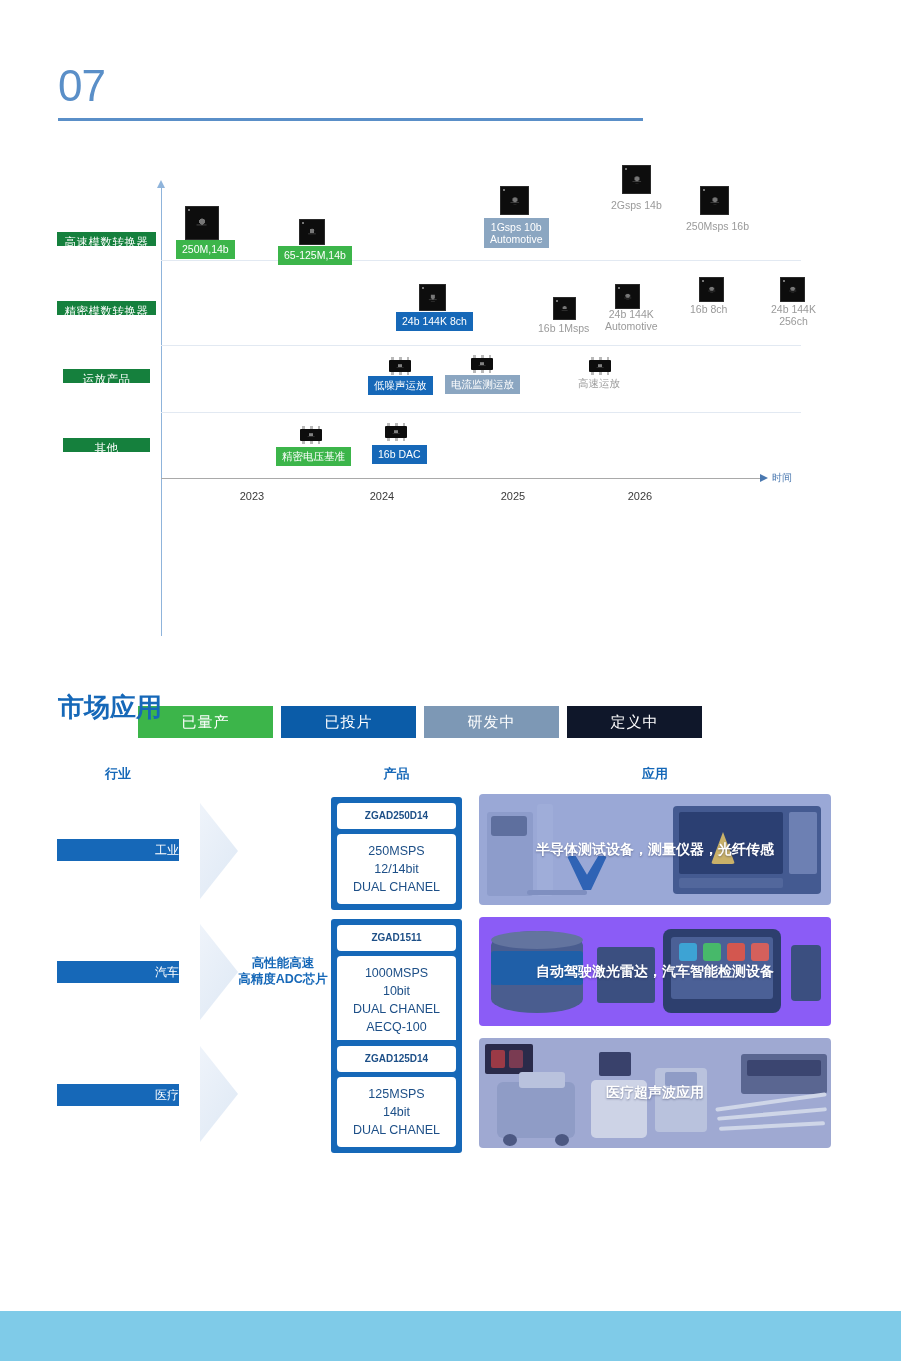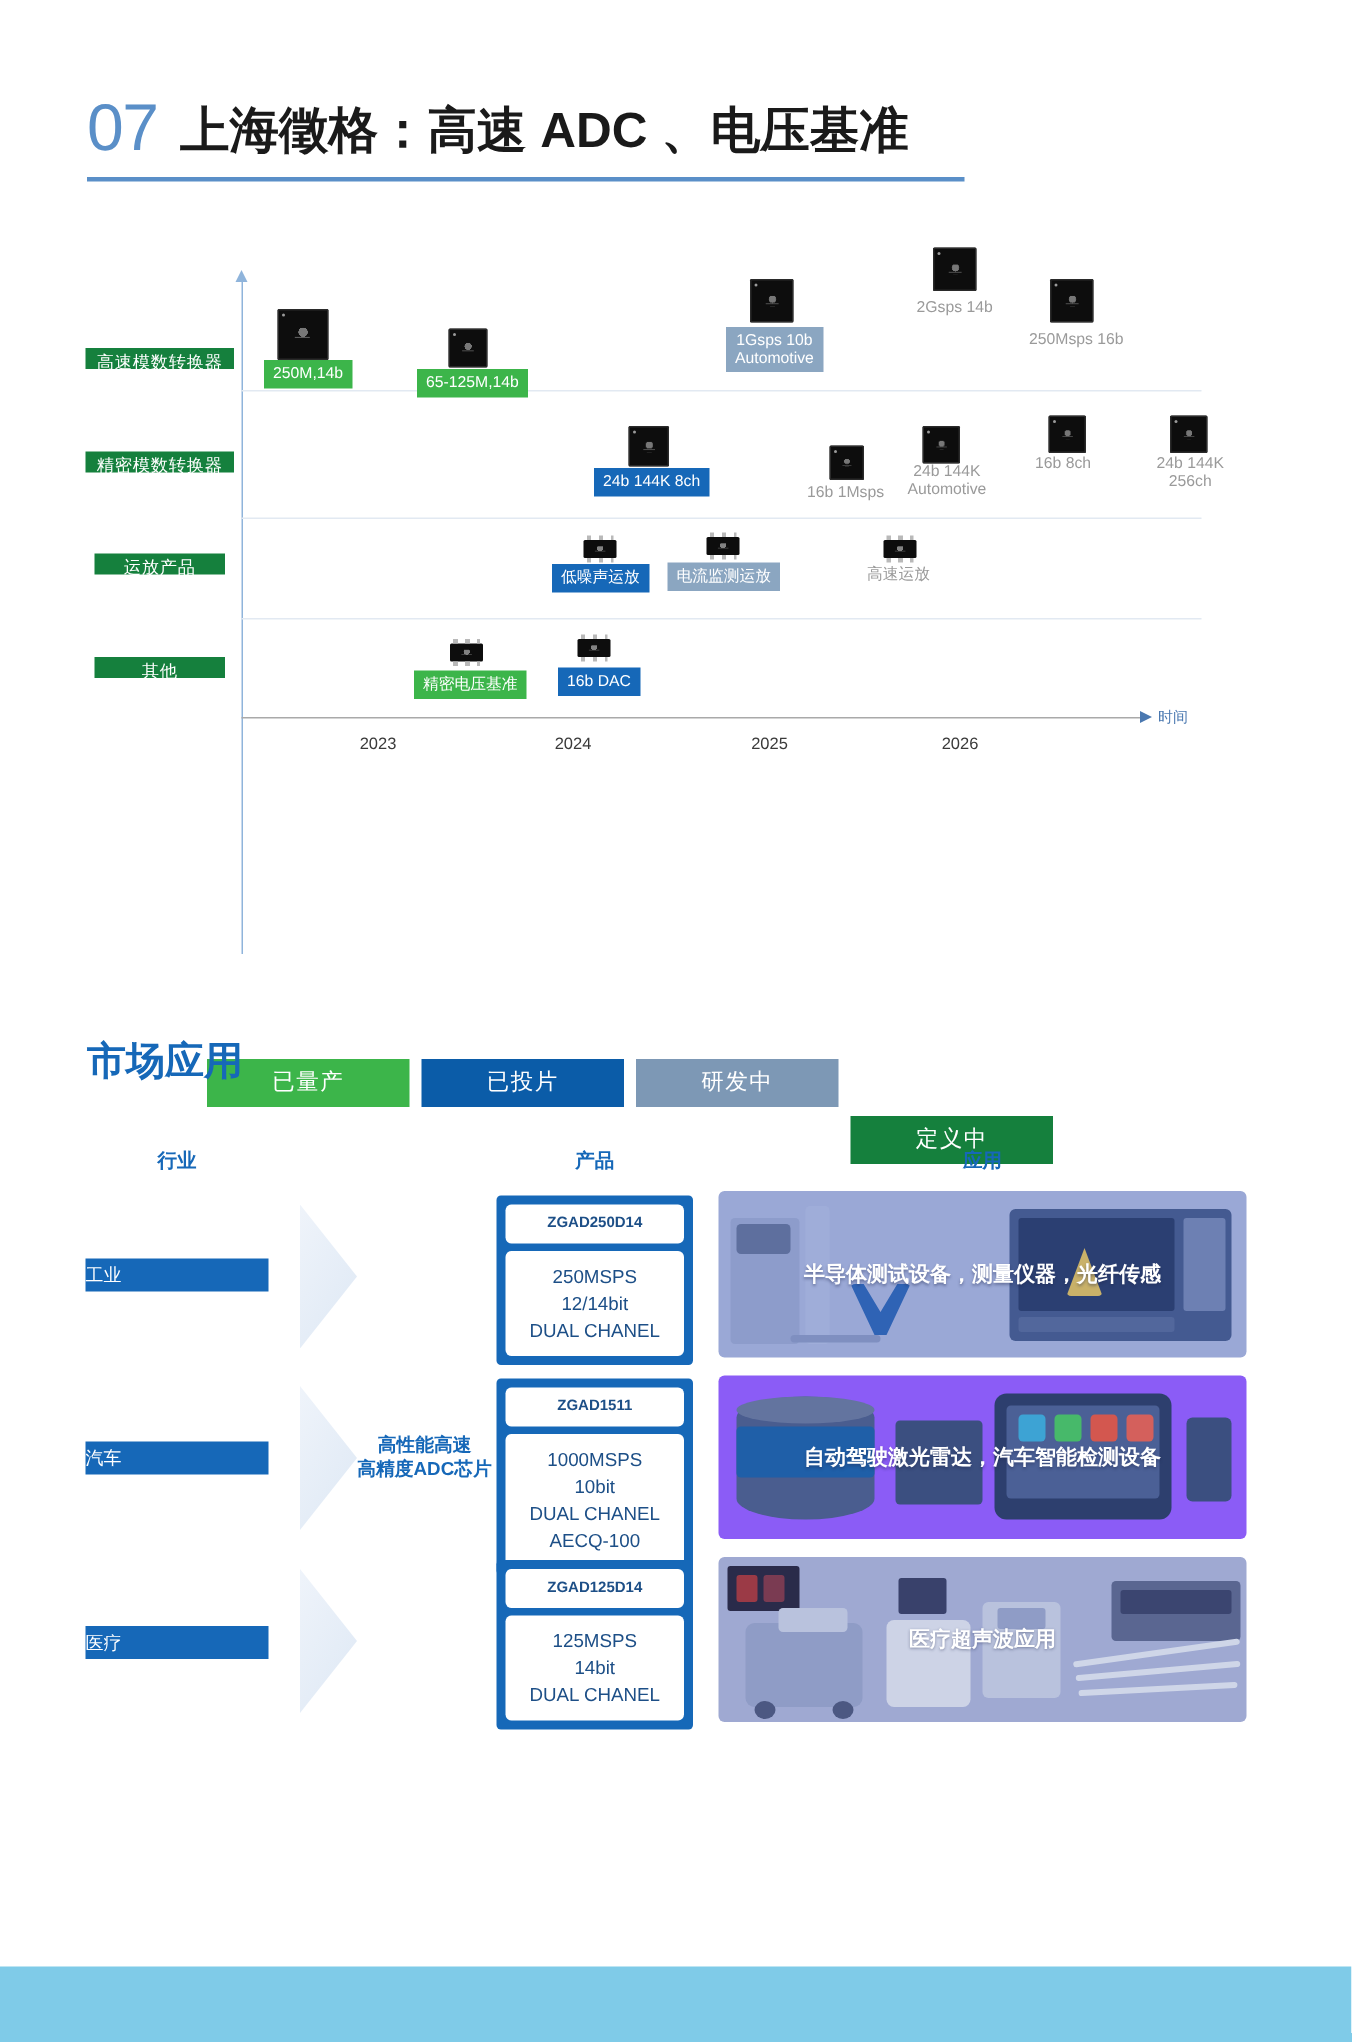--- a/index.html
+++ b/index.html
@@ -91,21 +91,21 @@
 
   
   .mkt-title{
     position:absolute;left:58px;top:690px;font-size:26px;font-weight:bold;color:#1668b8;
   }
   .col-head{
     position:absolute;top:765px;font-size:13px;font-weight:bold;color:#1668b8;text-align:center;
   }
   .ind-label{
     position:absolute;left:57px;width:122px;height:22px;background:#1668b8;
-    color:#fff;font-size:12px;line-height:22px;text-align:left;
+    color:#fff;font-size:12px;line-height:22px;text-align:right;
   }
   .chevron{
     position:absolute;width:38px;height:96px;
     background:linear-gradient(120deg,#eef3fa,#dce7f4);
     clip-path:polygon(0 0,100% 50%,0 100%);
     opacity:.95;
   }
   .mid-note{
     position:absolute;left:228px;width:110px;text-align:center;
     font-size:12.5px;line-height:16px;font-weight:bold;color:#1668b8;
@@ -134,21 +134,20 @@
   .app-art{position:absolute;inset:0;}
   .art-box{position:absolute;border-radius:3px;}
 
   .footer-bar{position:absolute;left:0;top:1311px;width:901px;height:50px;background:#7fcbe8;}
 </style>
 </head>
 <body>
 
 <div class="header">
   <div class="hdr-num">07</div>
-  <div class="hdr-title">上海徵格：高速 ADC 、电压基准</div>
   <div class="hdr-rule"></div>
 </div>
 
 <div class="roadmap">
 
   <div class="axis-y"></div>
   <div class="axis-y-arrow"></div>
   <div class="axis-x"></div>
   <div class="axis-x-arrow"></div>
   <div class="axis-x-label">时间</div>
@@ -232,21 +231,21 @@
   <div class="badge blue" style="left:372px;top:285px;">16b DAC</div>
 
   <div class="year-tick" style="left:222px;">2023</div>
   <div class="year-tick" style="left:352px;">2024</div>
   <div class="year-tick" style="left:483px;">2025</div>
   <div class="year-tick" style="left:610px;">2026</div>
 
   <div class="legend-item" style="left:138px;background:#3cb54a;">已量产</div>
   <div class="legend-item" style="left:281px;background:#0b5ca8;">已投片</div>
   <div class="legend-item" style="left:424px;background:#7d98b5;">研发中</div>
-  <div class="legend-item" style="left:567px;background:#15803d;margin-top:38px;">定义中</div>
+  <div class="legend-item" style="left:567px;background:#0f172a;">定义中</div>
 </div>
 
 <div class="mkt-title">市场应用</div>
 
 <div class="col-head" style="left:57px;width:122px;">行业</div>
 <div class="col-head" style="left:331px;width:131px;">产品</div>
 <div class="col-head" style="left:479px;width:352px;">应用</div>
 
 <div class="mid-note" style="top:955px;">
   <span>高性能高速</span><br>

